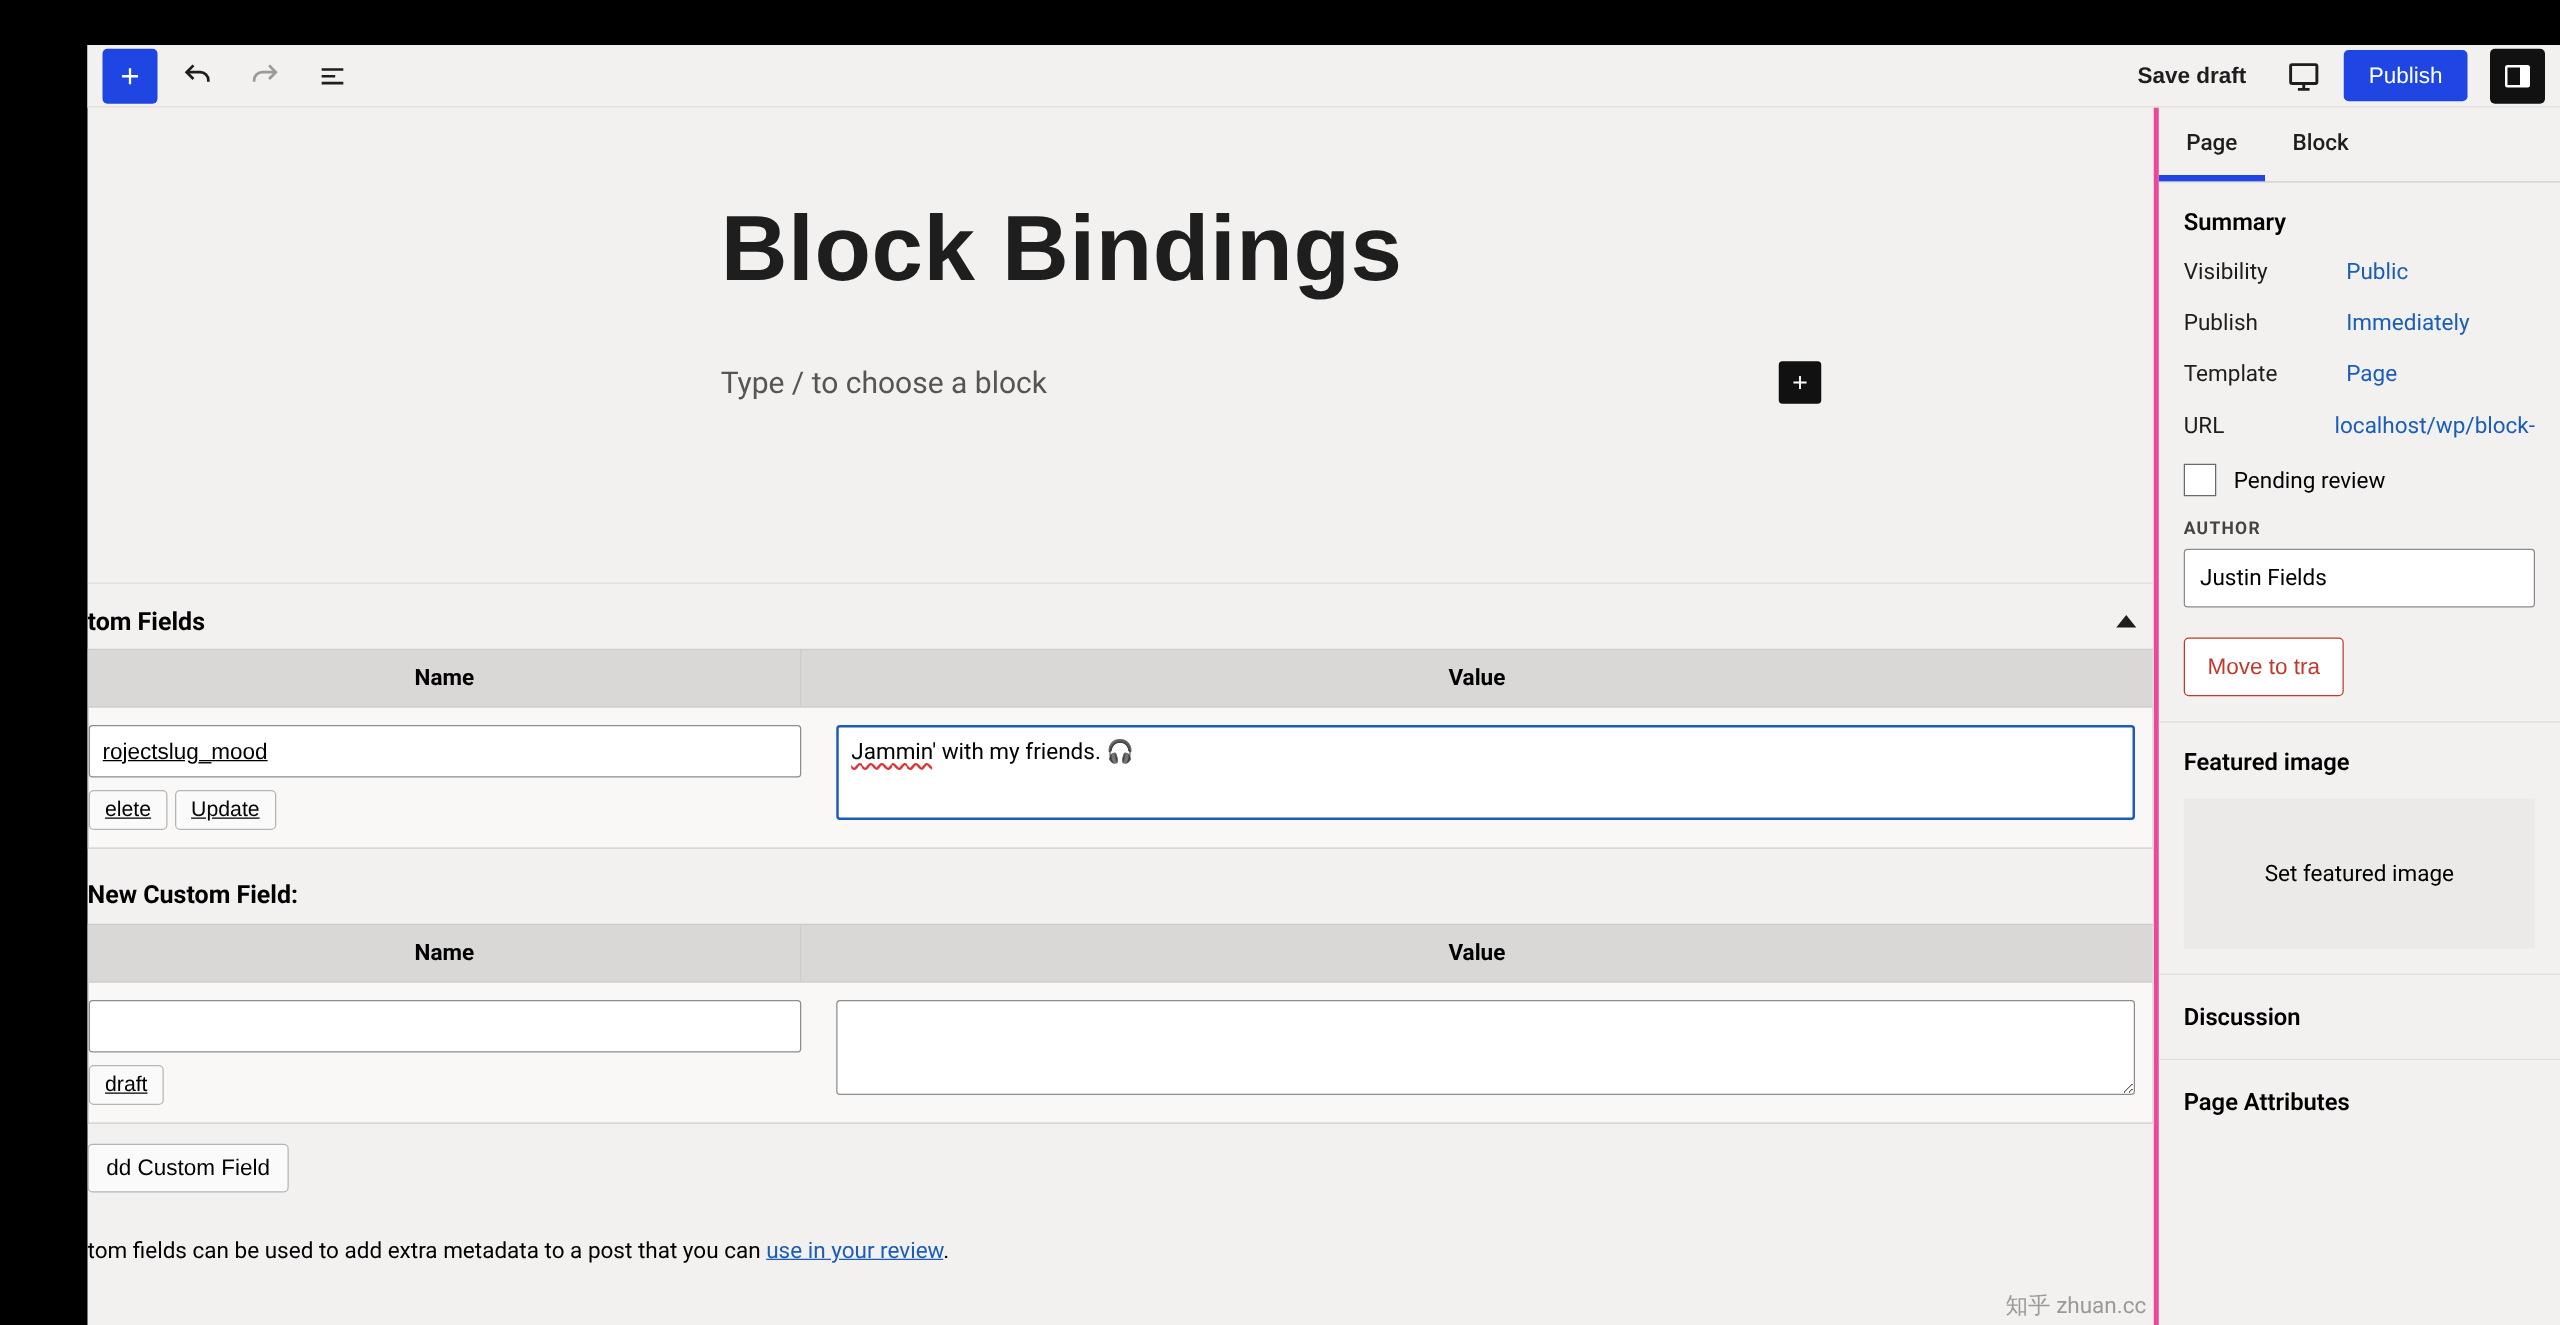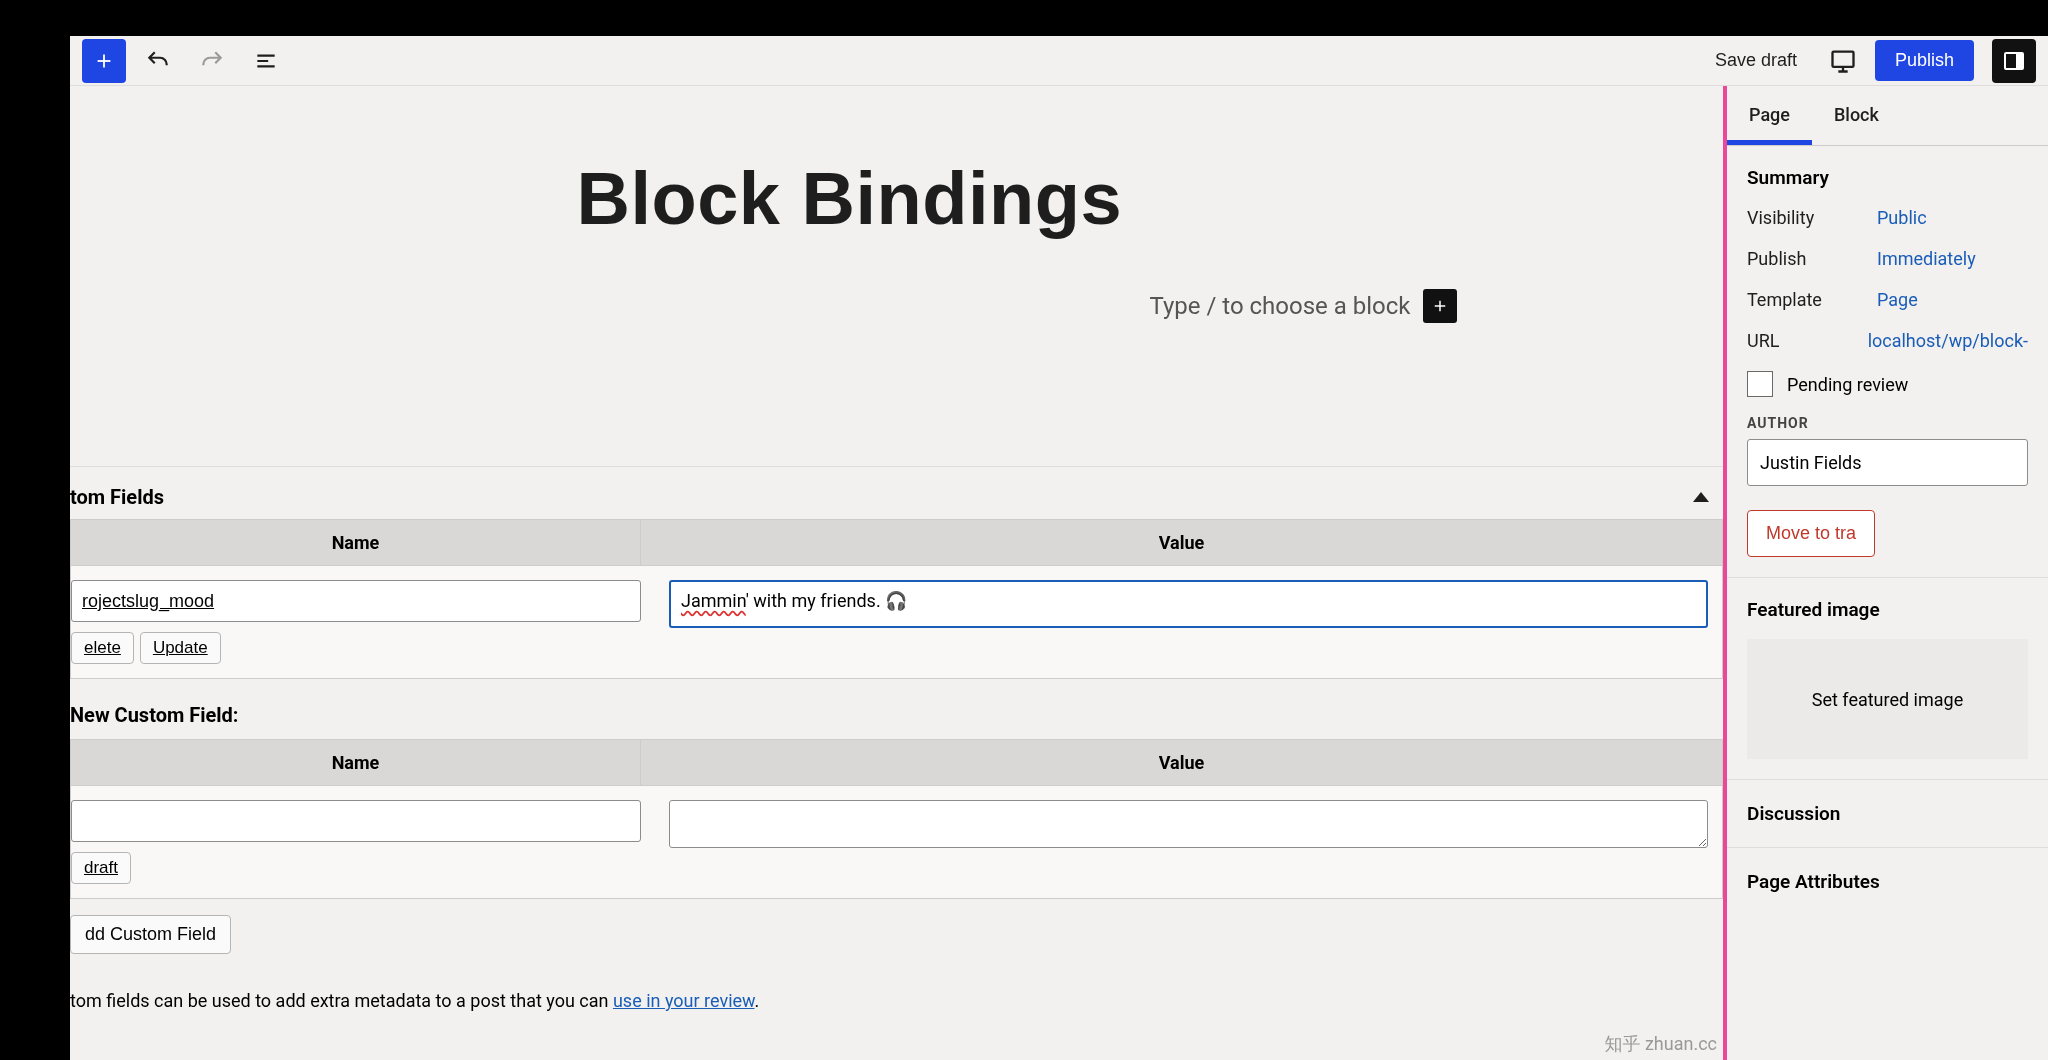--- a/index.html
+++ b/index.html
@@ -42,20 +42,21 @@
     border-radius: 4px;
   }
   .tb-icon-btn.disabled { color: #999; cursor: default; }
   .top-toolbar .spacer { flex: 1; }
   .link-btn {
     background: none; border: none;
     font-size: 18px;
     padding: 8px 14px;
     cursor: pointer;
     color: #1e1e1e;
+    font-weight: bold;
   }
   .view-icon-btn {
     width: 44px; height: 44px;
     display:flex; align-items:center; justify-content:center;
     cursor:pointer;
     color:#1e1e1e;
   }
   .publish-btn {
     background: #1f46e3;
     color: #fff;
@@ -106,21 +107,20 @@
     letter-spacing: 0.5px;
     color: #1e1e1e;
     margin: 30px 0 45px 240px;
     font-family: "Arial Black", "Helvetica Neue", sans-serif;
   }
   .type-row {
     display:flex;
     align-items:center;
     margin-left: 240px;
     gap: 12px;
-    text-align: right;
   }
   .type-placeholder {
     flex: 1;
     color: #555;
     font-size: 24px;
     padding: 6px 0;
   }
   .inline-add {
     width: 34px; height: 34px;
     background: #111;
@@ -208,21 +208,21 @@
     font-size: 17px;
     padding: 5px 12px;
     background: #fafafa;
     border: 1px solid #b5b5b5;
     border-radius: 4px;
     cursor:pointer;
   }
   .cf-value-cell { flex:1; padding-right:4px;}
   .cf-value-ta {
     width: 100%;
-    height: 48px;
+    height: 76px;
     font-size: 18px;
     padding: 8px 10px;
     border: 2px solid #1a5db8;
     border-radius: 3px;
     background: #fff;
     resize: both;
   }
   .cf-value-ta.plain {
     border: 1px solid #8c8c8c;
   }

